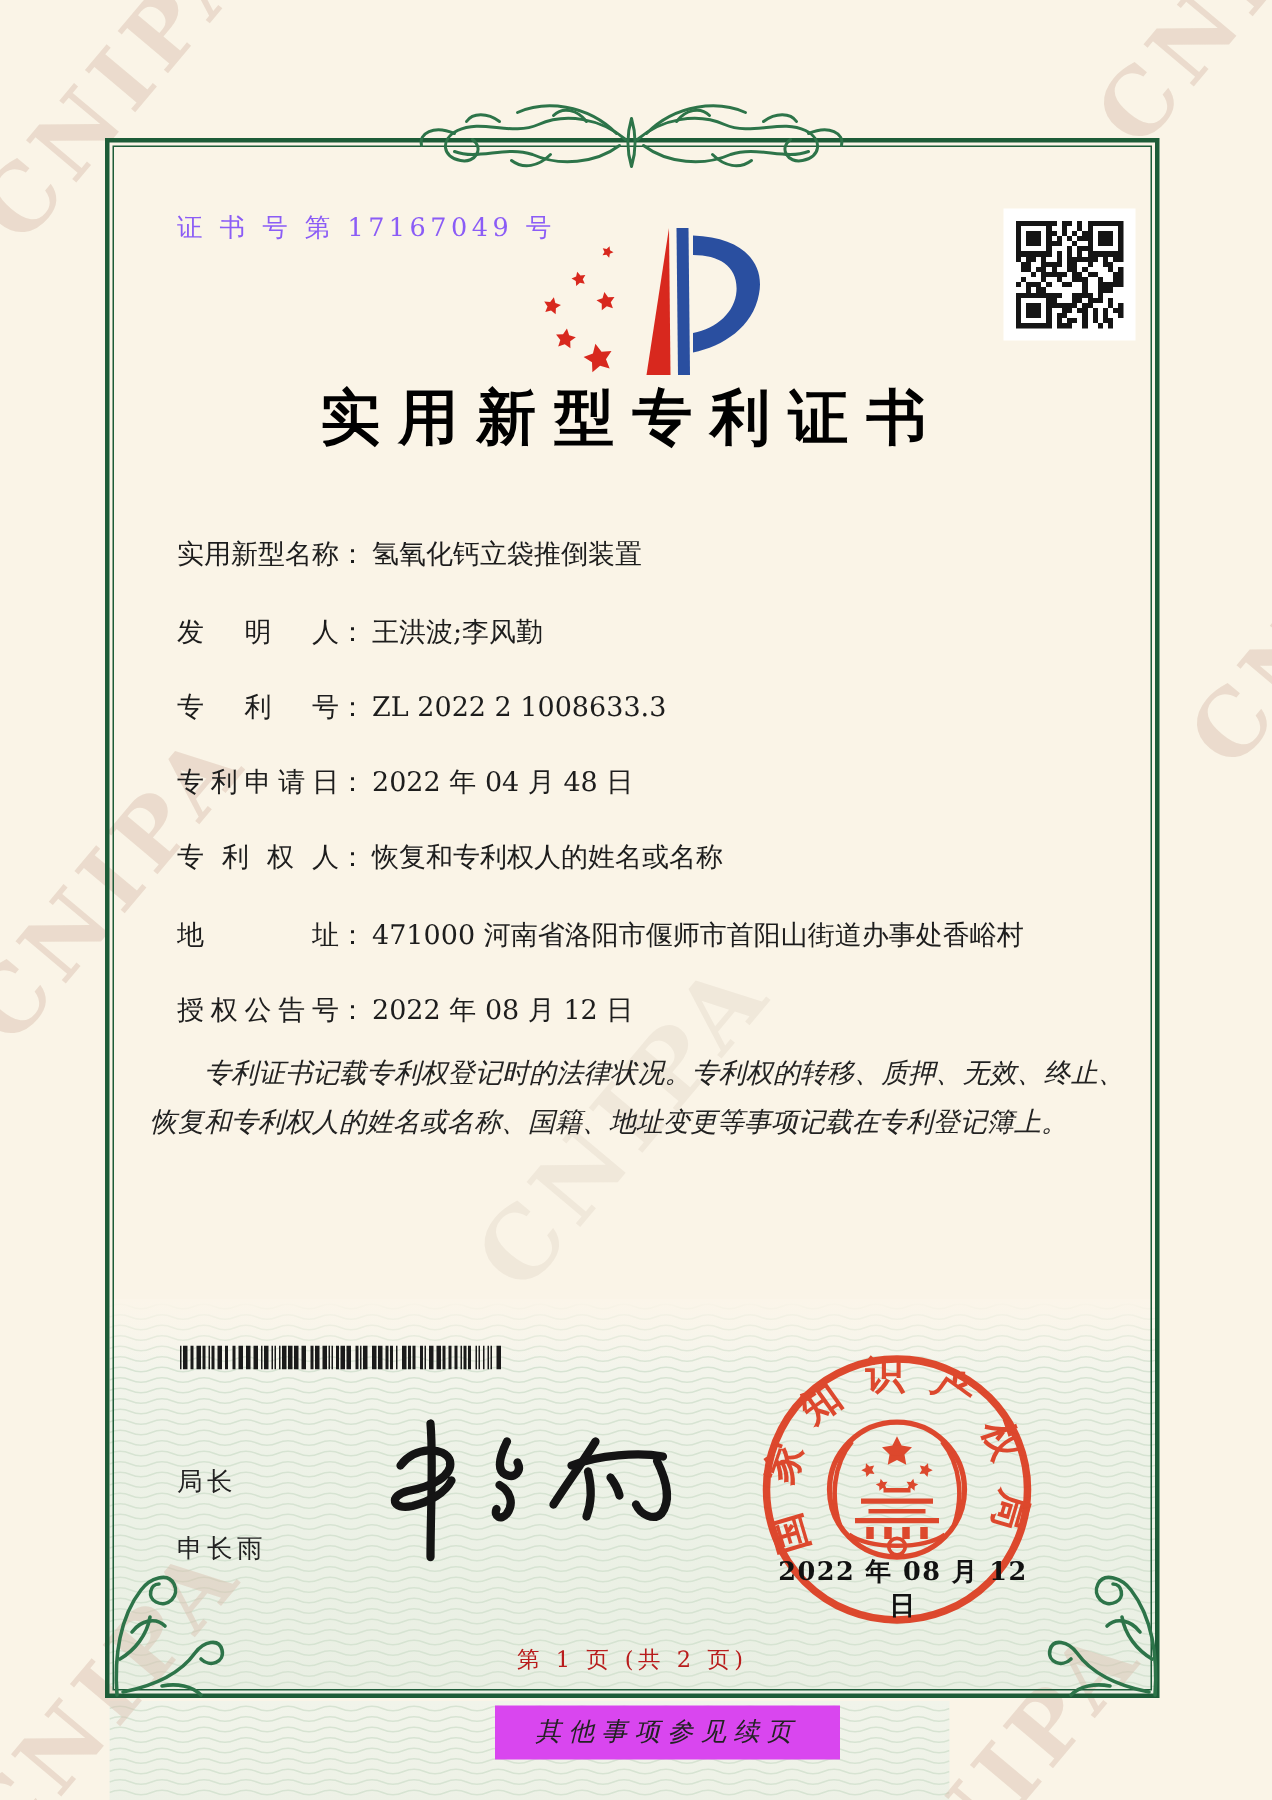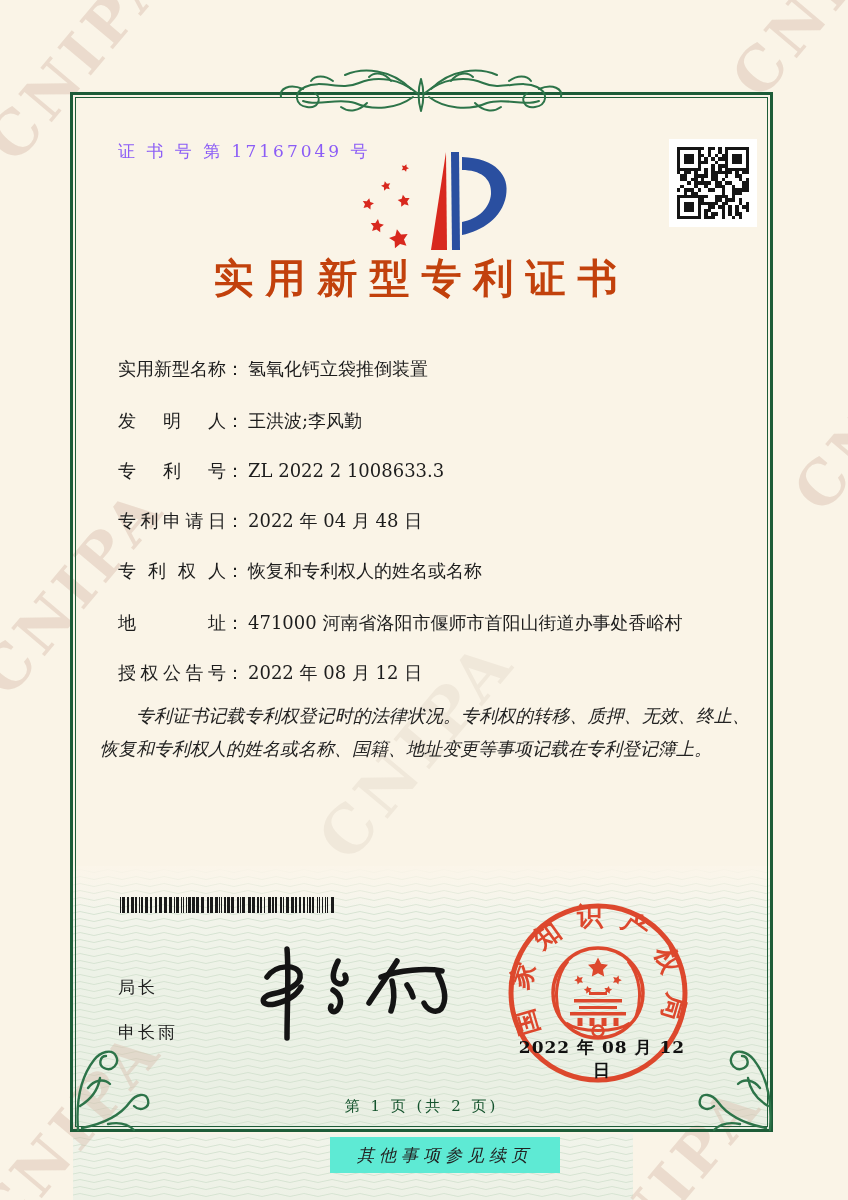--- a/index.html
+++ b/index.html
@@ -27,36 +27,36 @@
   .band{position:absolute;left:73px;top:866px;width:697px;height:263px;
     background:linear-gradient(180deg,#f7f6ee 0%,#edf2e7 40%,#e9efe3 100%);z-index:0}
   .band2{position:absolute;left:73px;top:1134px;width:560px;height:66px;
     background:linear-gradient(180deg,#f1f4ea,#edf1e6);z-index:0}
   .bandfade{position:absolute;left:73px;top:866px;width:697px;height:46px;
     background:linear-gradient(#fbf5e9,rgba(251,245,233,0));z-index:0}
   svg.waves{position:absolute;z-index:0;opacity:.85}
   
   .certno{position:absolute;left:118px;top:140px;font-size:17px;letter-spacing:3px;color:#8b5cf6;z-index:3}
   .title{position:absolute;left:70px;top:251px;width:703px;text-align:center;
-    font-size:40px;font-weight:bold;letter-spacing:12px;color:#c2410c;z-index:3}
+    font-size:40px;font-weight:bold;letter-spacing:12px;color:#000000;z-index:3}
   .qrbox{position:absolute;left:669px;top:139px;width:88px;height:88px;background:#ffffff;z-index:3}
   
   .field{position:absolute;left:118px;font-size:18px;color:#1d1d1d;z-index:3;white-space:nowrap}
   .flabel{display:inline-block;width:108px;text-align:justify;text-align-last:justify;vertical-align:top}
   .fvalue{margin-left:4px}
   .field.col2{left:433px}
   
   .bodytext{position:absolute;left:100px;top:699px;width:650px;z-index:3;
     font-size:18px;line-height:33px;font-style:italic;color:#222;text-align:justify}
   .bodytext p{text-indent:2em}
   
   .signer{position:absolute;left:118px;z-index:3;font-size:17px;letter-spacing:3px;color:#222}
   .pagination{position:absolute;left:70px;top:1097px;width:703px;text-align:center;
-    font-size:15px;letter-spacing:3px;color:#14532d;z-index:3}
-  .contbox{position:absolute;left:330px;top:1137px;width:230px;height:36px;background:#5eead4;
+    font-size:15px;letter-spacing:3px;color:#b91c1c;z-index:3}
+  .contbox{position:absolute;left:330px;top:1137px;width:230px;height:36px;background:#d946ef;
     text-align:center;line-height:36px;font-size:17px;font-style:italic;letter-spacing:5px;color:#222;z-index:3}
   .sealdate{position:absolute;left:516px;top:1036px;width:172px;text-align:center;
     font-size:17px;font-weight:bold;letter-spacing:1px;color:#111;z-index:5}
   .ornament{position:absolute;z-index:2;pointer-events:none}
 </style>
 </head>
 <body>
 
 <div class="page">
 

